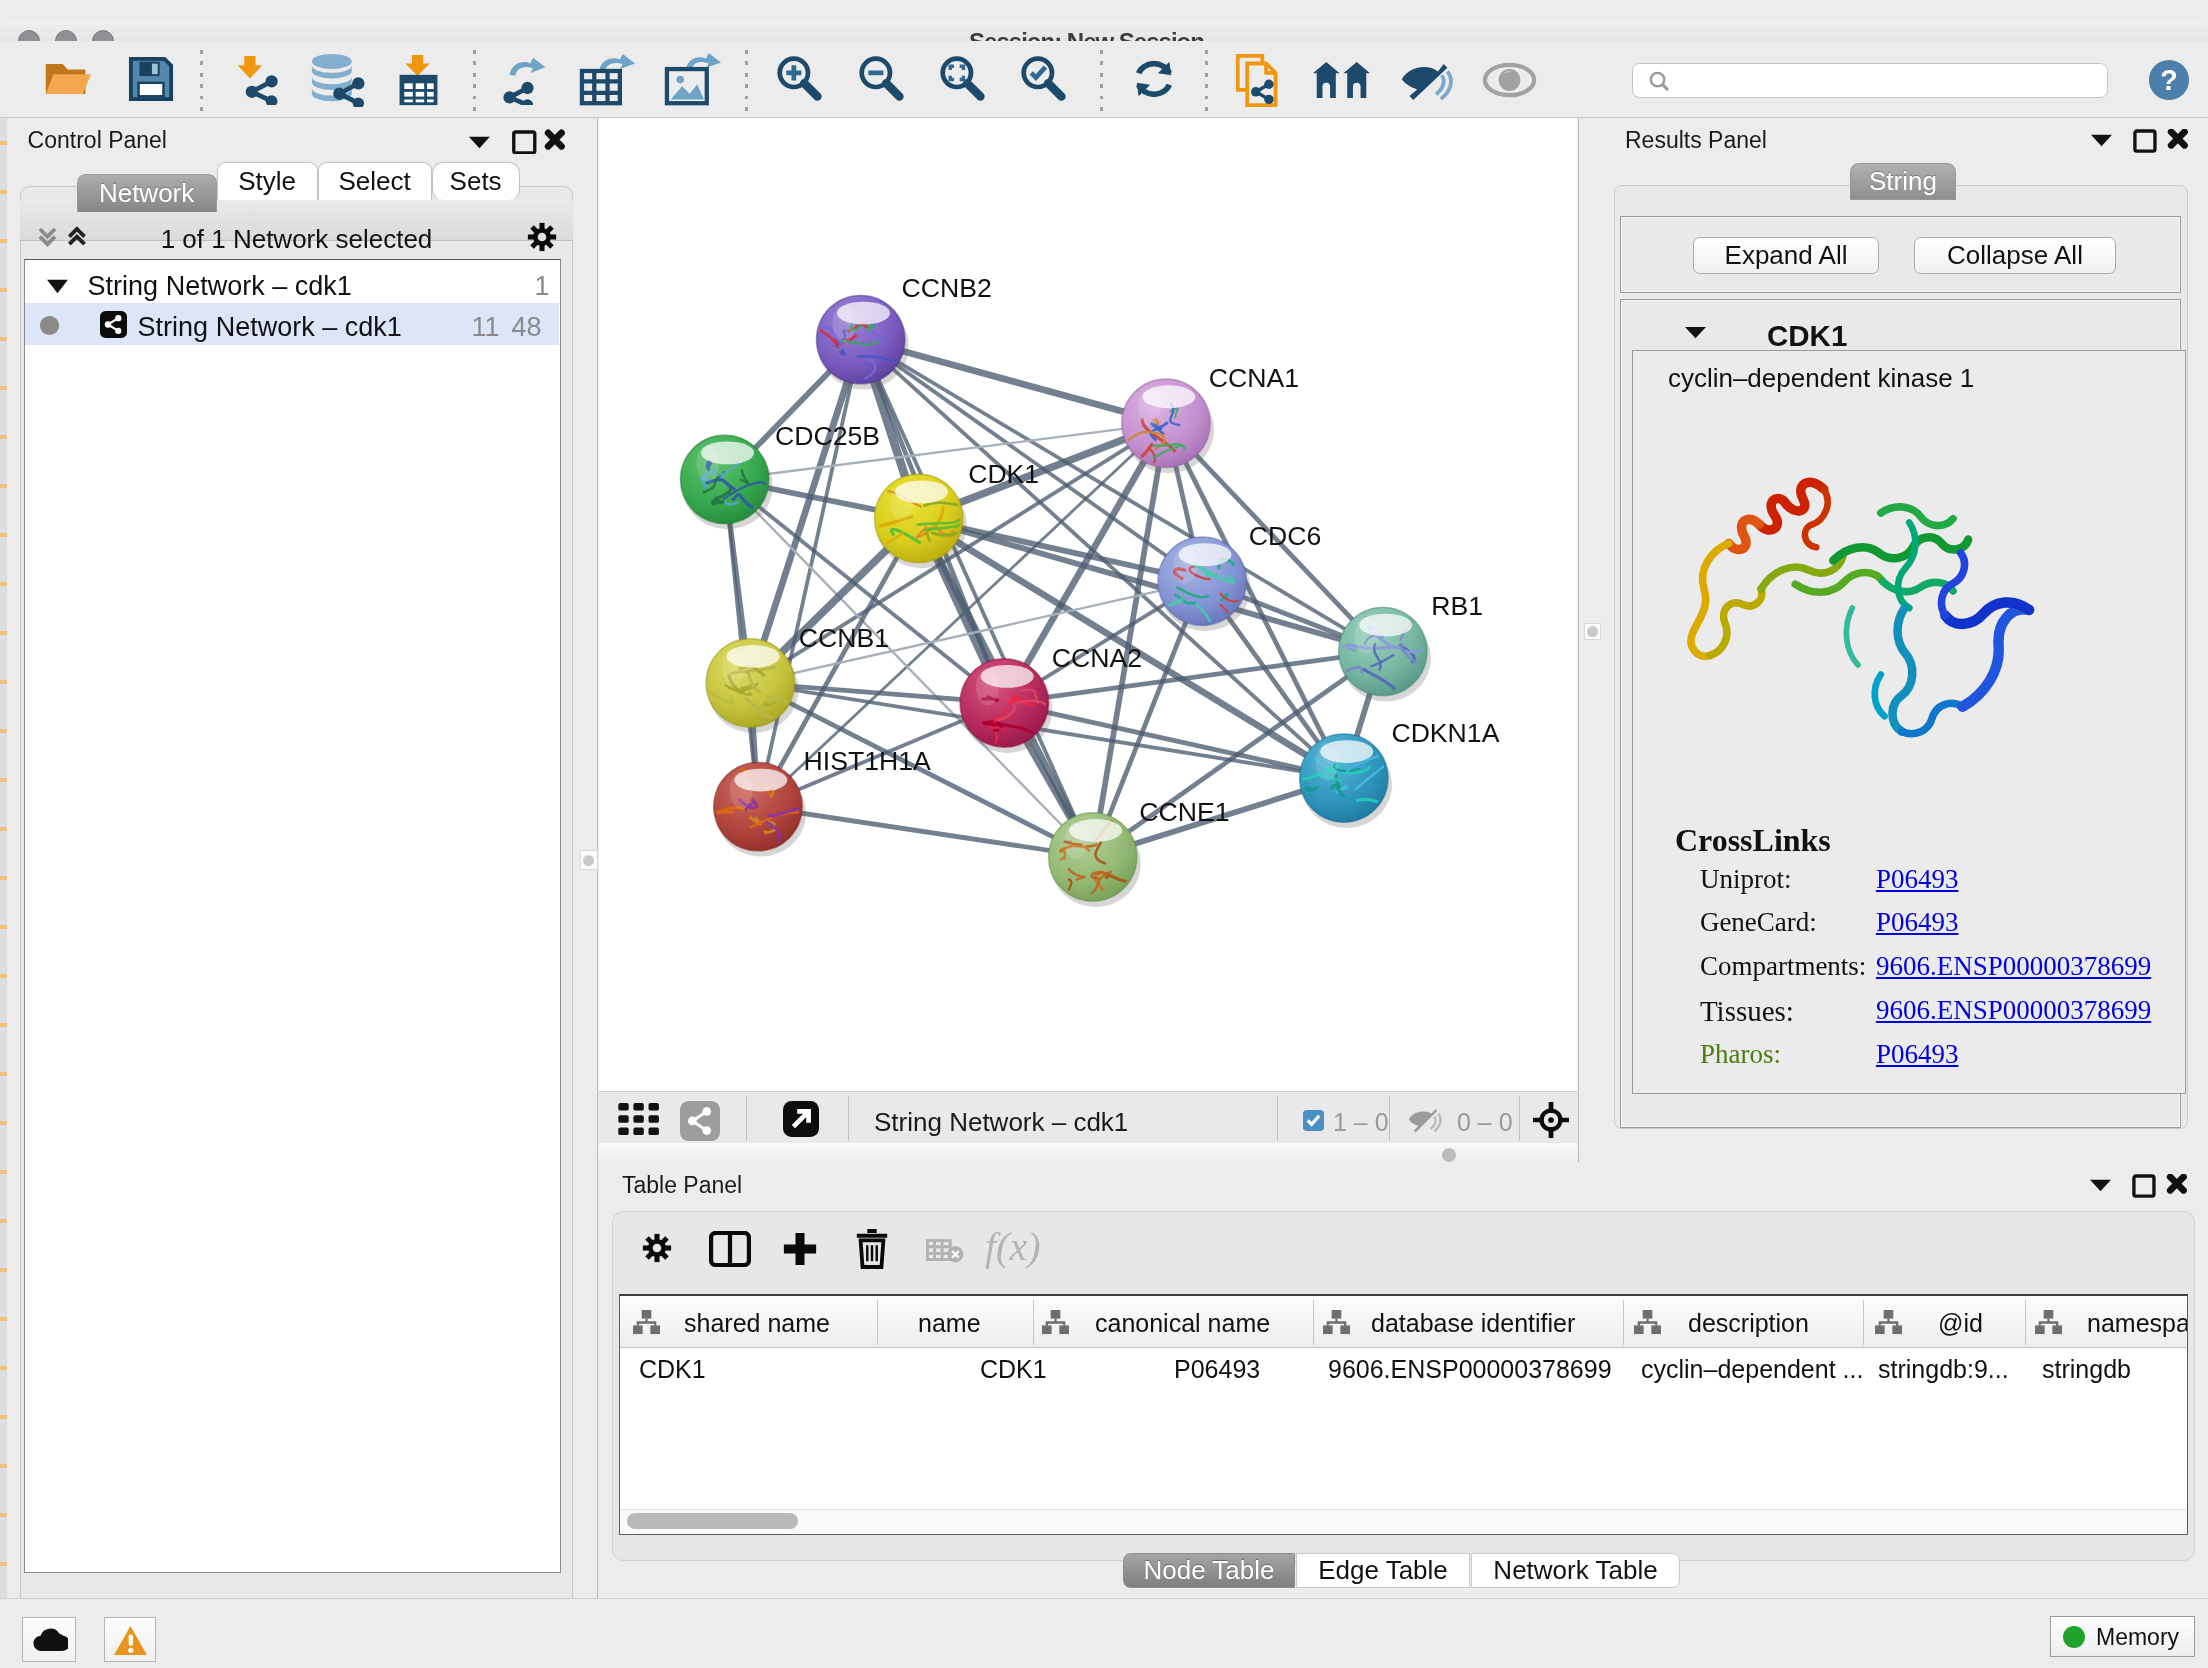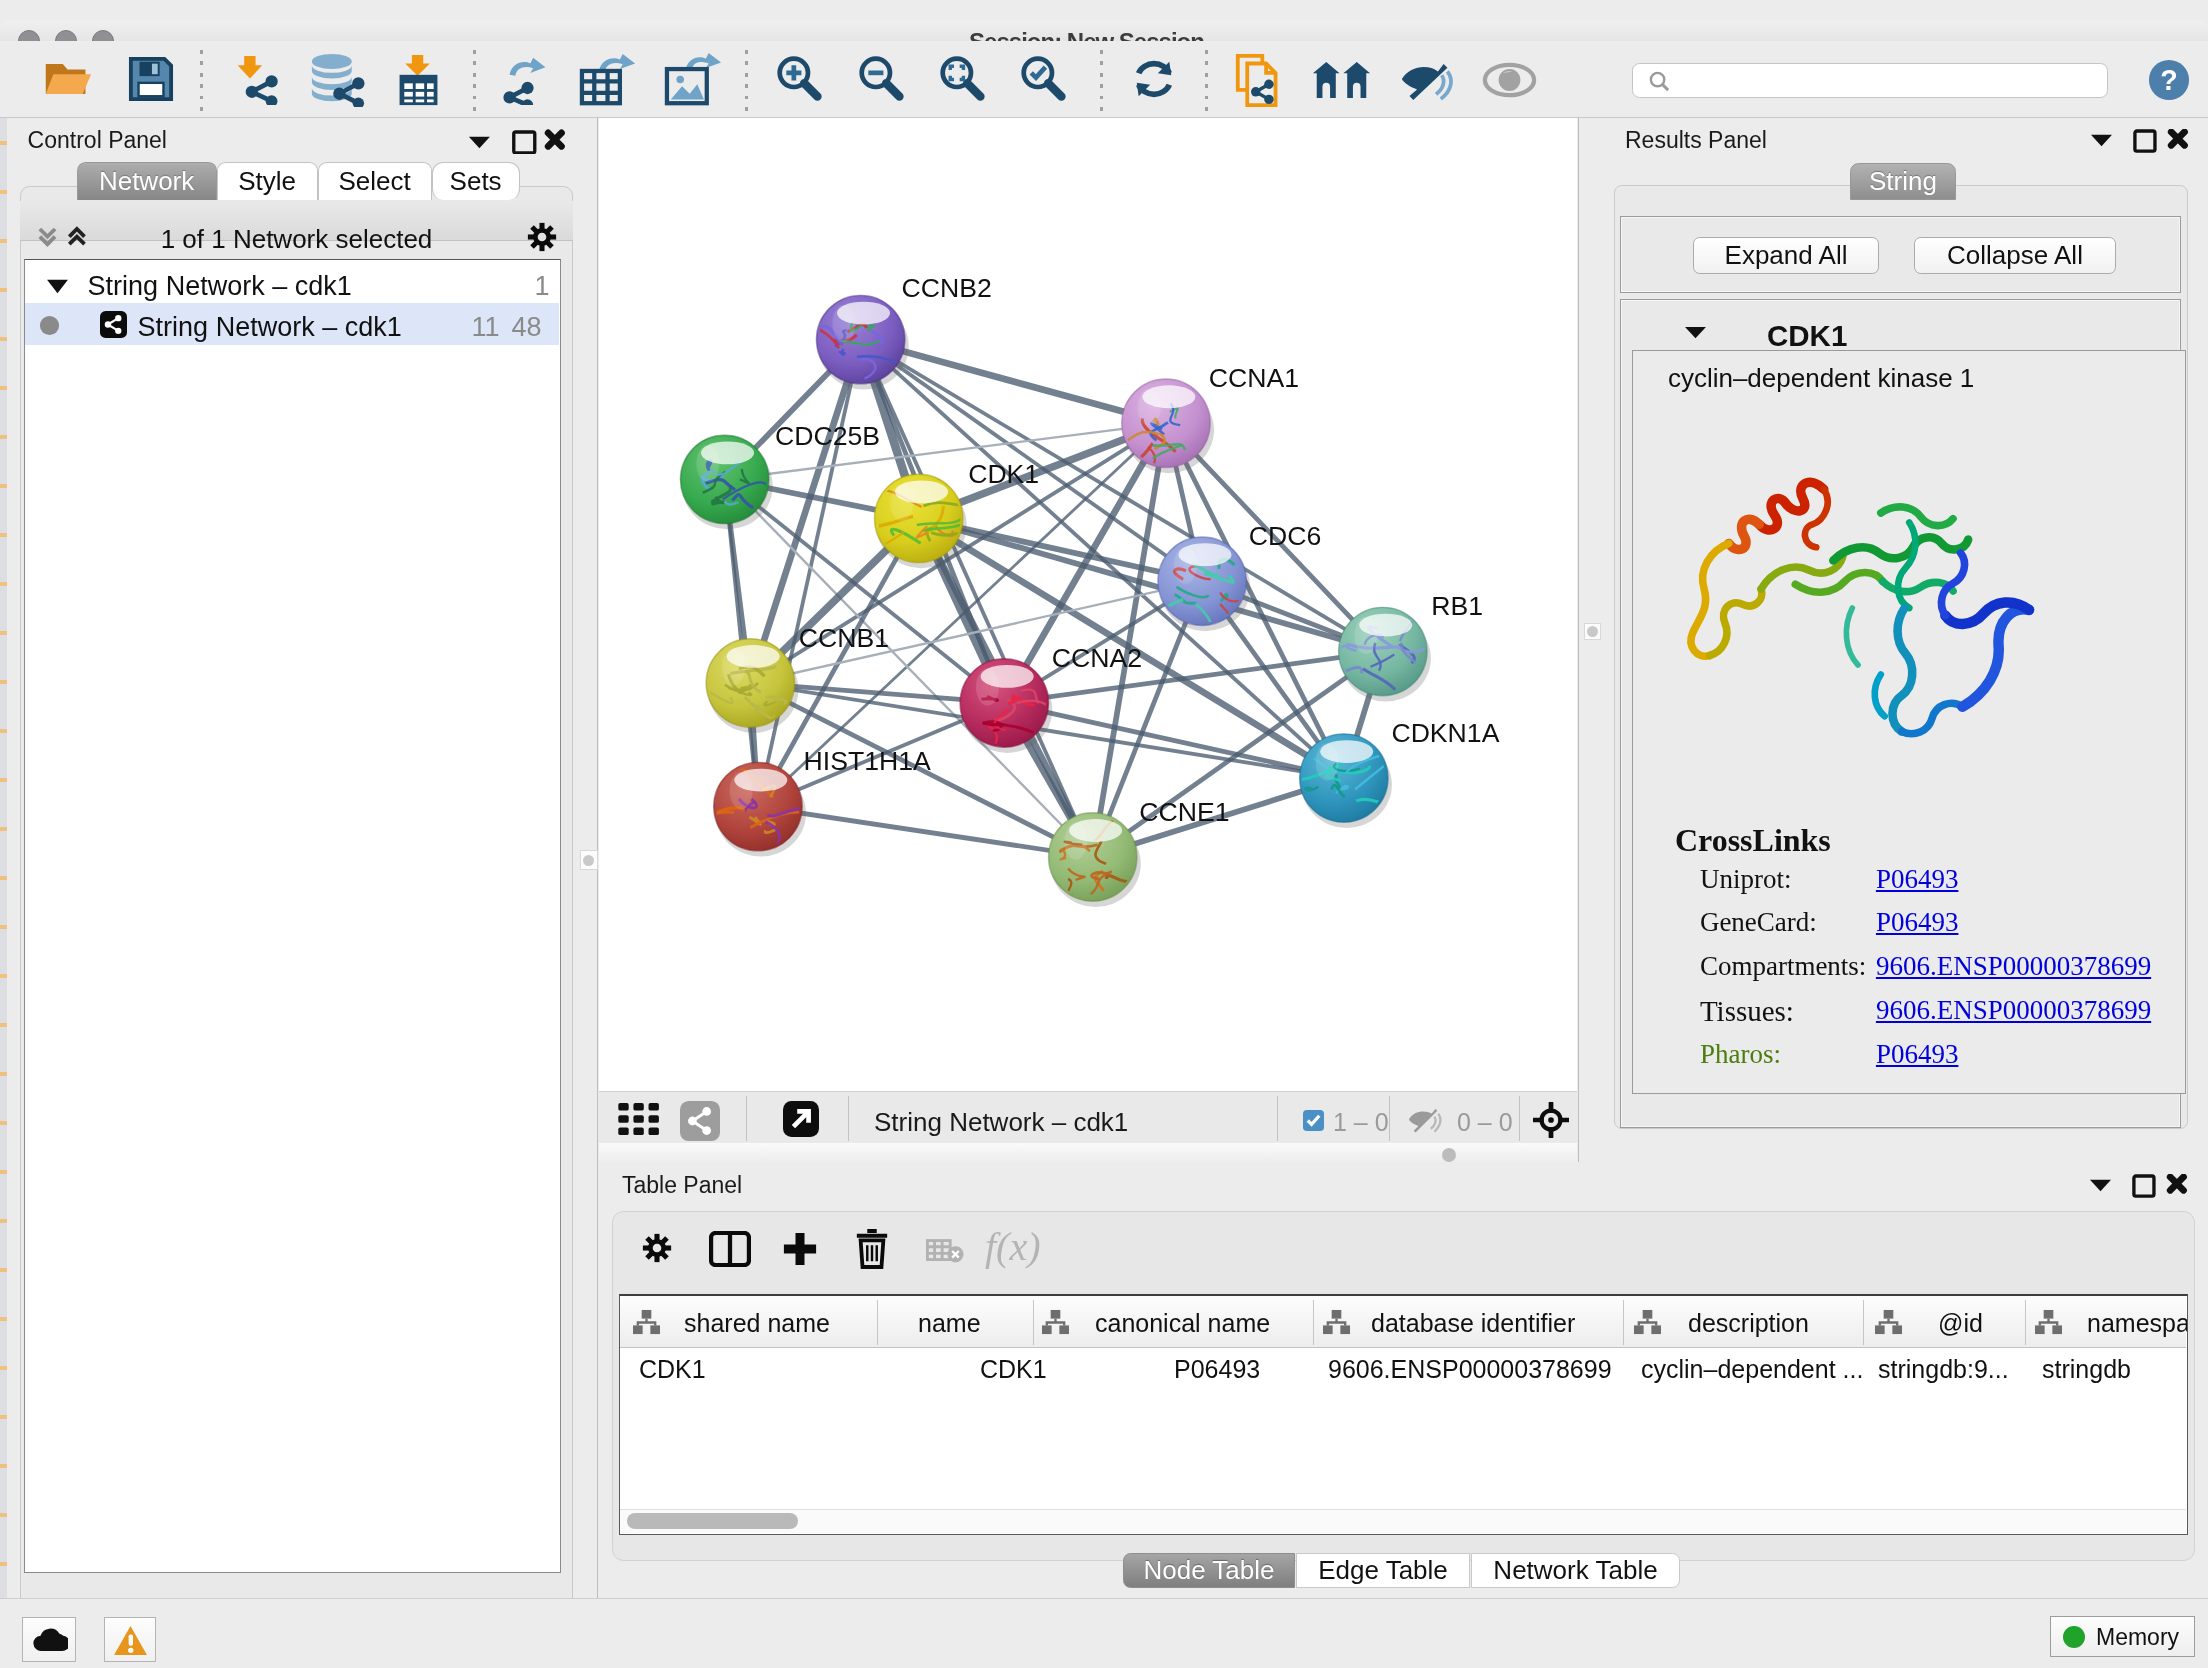--- a/index.html
+++ b/index.html
@@ -212,21 +212,21 @@
   </svg>
 </div>
 <div id="leftstrip"></div>
 <div id="cpanel">
   <div id="cp-title">Control Panel</div>
   <svg class="abs" style="left:459px; top:11.4px;" width="105" height="25" viewBox="0 0 110 26">
     <path d="M2 8 L24 8 L13 20 Z" fill="#111"></path>
     <rect x="49" y="3" width="22" height="22" fill="none" stroke="#111" stroke-width="3.5" rx="2"></rect>
     <path d="M85 4 L99 18 M99 4 L85 18" stroke="#111" stroke-width="7" stroke-linecap="round"></path>
   </svg>
-  <div class="tab tabsel" style="left:69px; width:140px;">Network</div>
+  <div class="tab tabsel" style="left:69px; width:140px;margin-top:12px;">Network</div>
   <div class="tab" style="left:209px; width:101px;">Style</div>
   <div class="tab" style="left:310px; width:114px;">Select</div>
   <div class="tab" style="left:424px; width:88px;border-radius:11px;">Sets</div>
   <div id="cp-round"></div>
   <div id="cp-bar">
     <svg class="abs" style="left:17px; top:24px;" width="76" height="27" viewBox="0 0 80 28">
       <path d="M3 4 L11 12 L19 4 M3 12 L11 20 L19 12" stroke="#8b8b8b" stroke-width="4" fill="none"></path>
       <path d="M34 12 L42 4 L50 12 M34 20 L42 12 L50 20" stroke="#222" stroke-width="4" fill="none"></path>
     </svg>
     <div class="abs" style="left:0; width:553px; text-align:center; top:23px; font-size:26px; color:#111;">1 of 1 Network selected</div>

